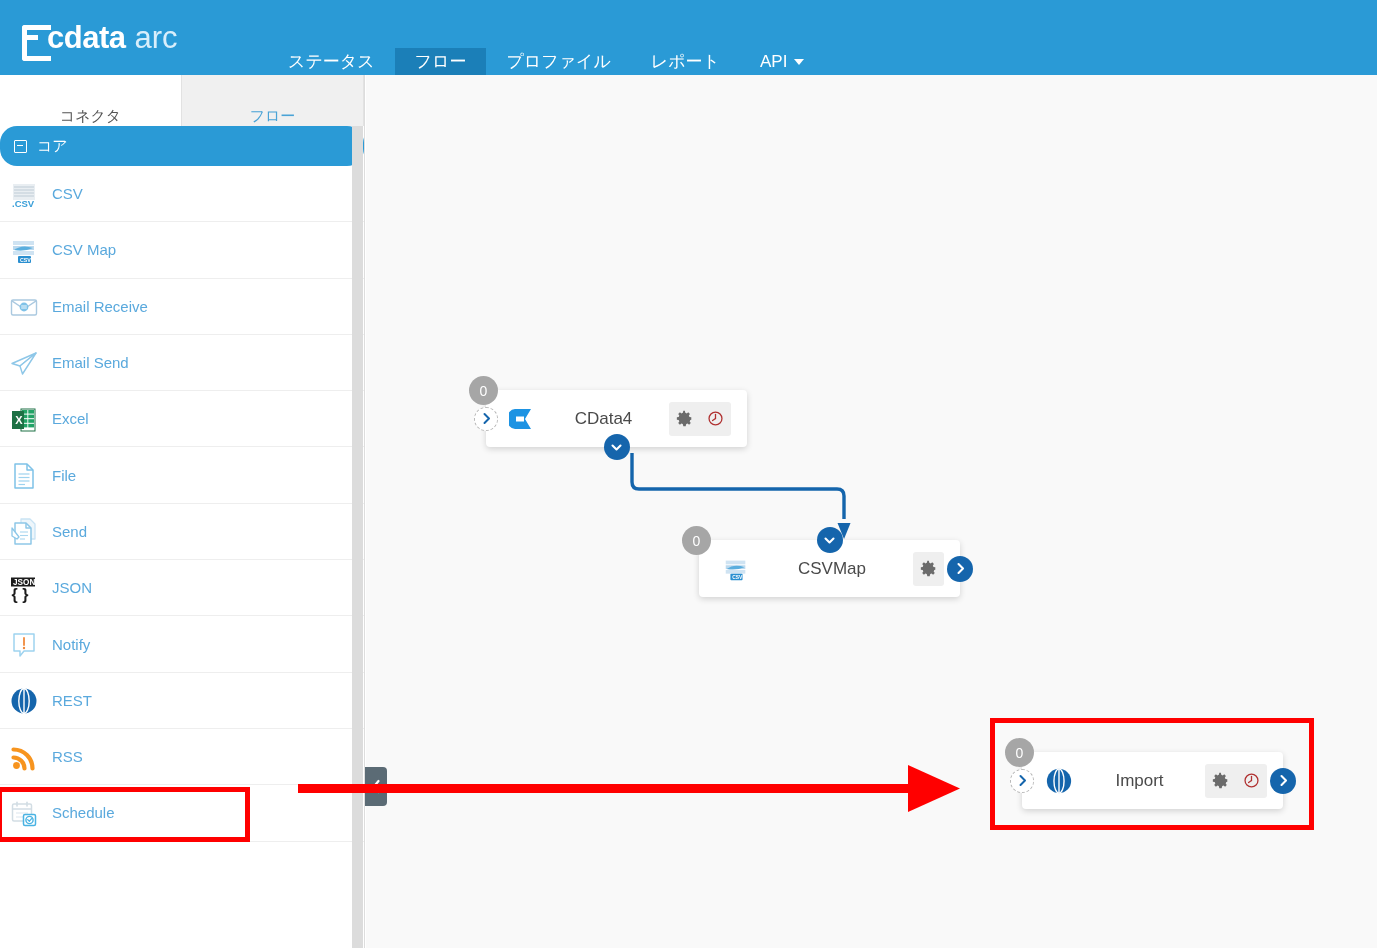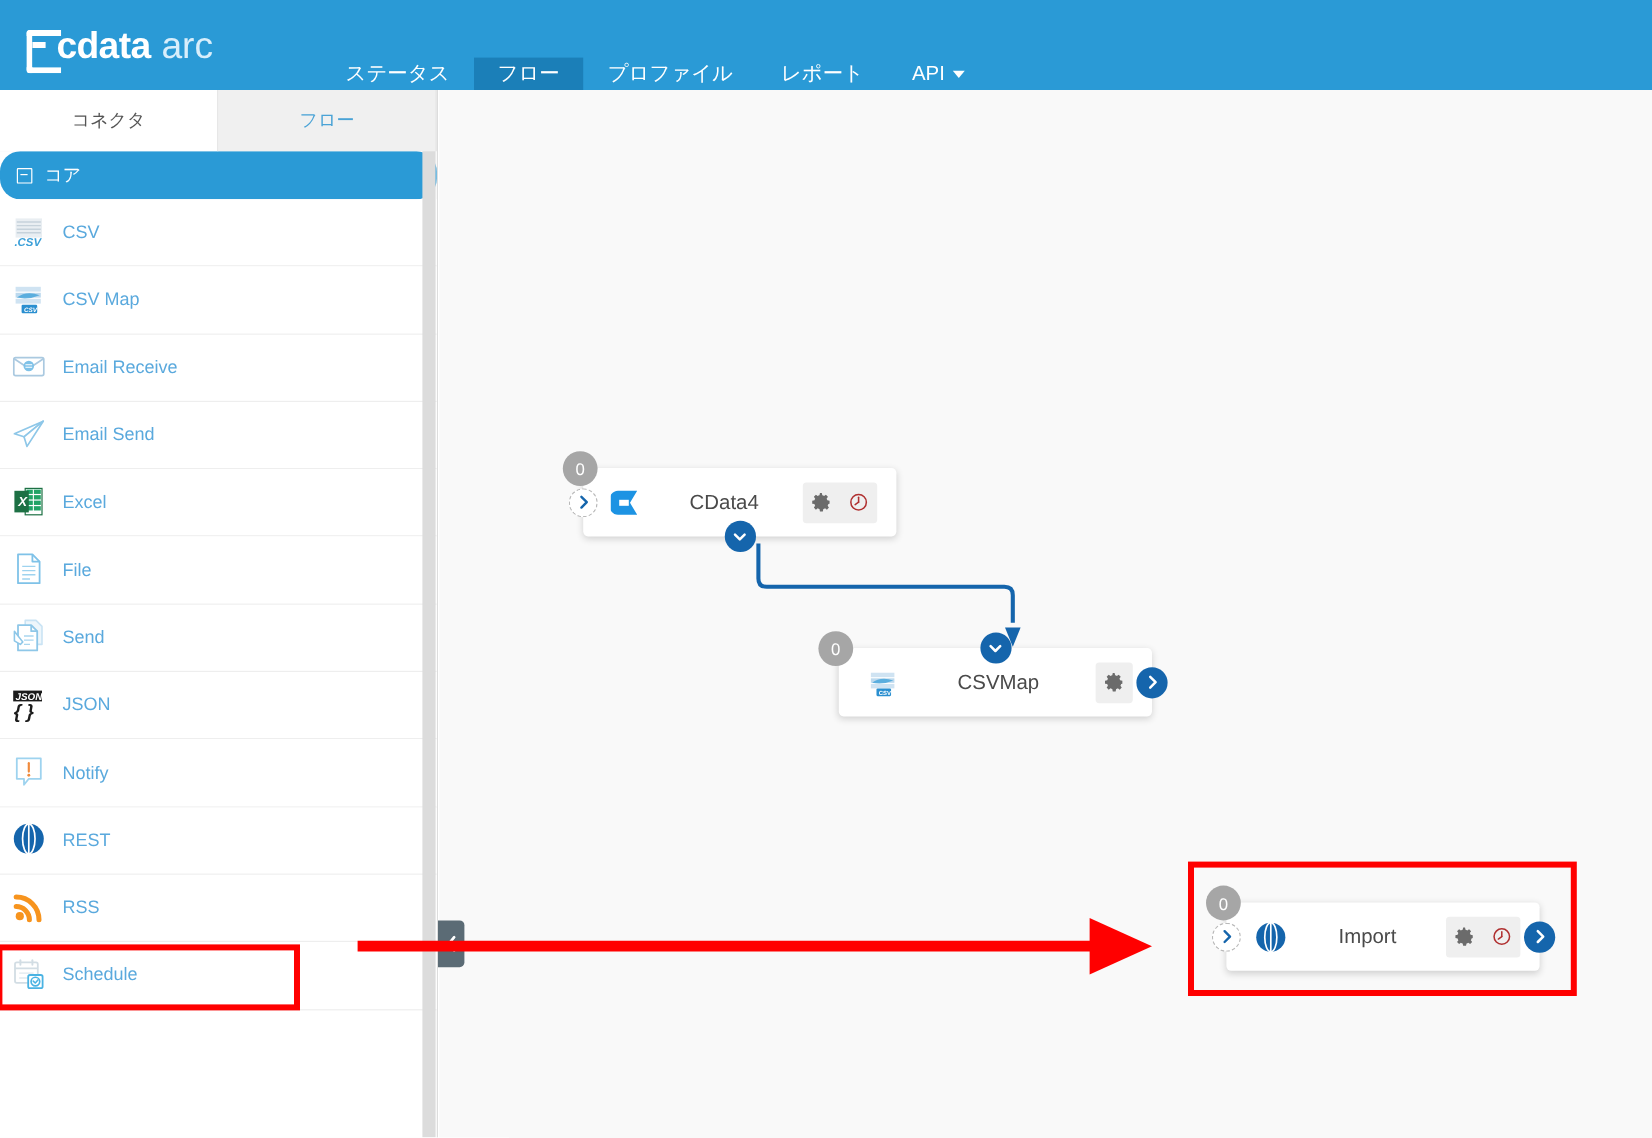--- a/index.html
+++ b/index.html
@@ -56,21 +56,21 @@
   }
 
   
   .sidebar {
     position: absolute; top: 75px; left: 0;
     width: 365px; height: 873px; background: #ffffff;
     border-right: 1px solid #dddddd; overflow: hidden;
   }
   .side-tabs { display: flex; height: 51px; background: #f0f0f0; }
   .side-tab {
-    flex: 1; display: flex; align-items: center; justify-content: center;
+    flex: 1; display: flex; align-items: flex-end; justify-content: center;
     font-size: 15px; cursor: pointer; border-right: 1px solid #e2e2e2;
   }
   .side-tab.active {
     background: #ffffff; color: #555555; font-weight: normal;
   }
   .side-tab.inactive { background: #f0f0f0; color: #4aa3d6; }
 
   .group-header {
     height: 40px; background: #2a9ad6; color: #ffffff;
     display: flex; align-items: center; padding-left: 14px;
@@ -87,21 +87,21 @@
   }
 
   .conn-list { position: relative; }
   .conn-item {
     height: 56.3px; display: flex; align-items: center;
     padding-left: 8px; border-bottom: 1px solid #eeeeee;
     cursor: pointer; background: #ffffff; position: relative;
   }
   .conn-icon {
     width: 32px; height: 32px; margin-right: 12px;
-    flex-shrink: 0; display: flex; align-items: flex-start; justify-content: center; font-style: italic;
+    flex-shrink: 0; display: flex; align-items: flex-end; justify-content: center;
   }
   .conn-label { font-size: 15px; color: #5aa9dd; }
 
   .side-scrollbar {
     position: absolute; top: 51px; right: 1px; width: 11px;
     height: 822px; background: #dcdcdc;
   }
 
   
   .collapse-handle {

